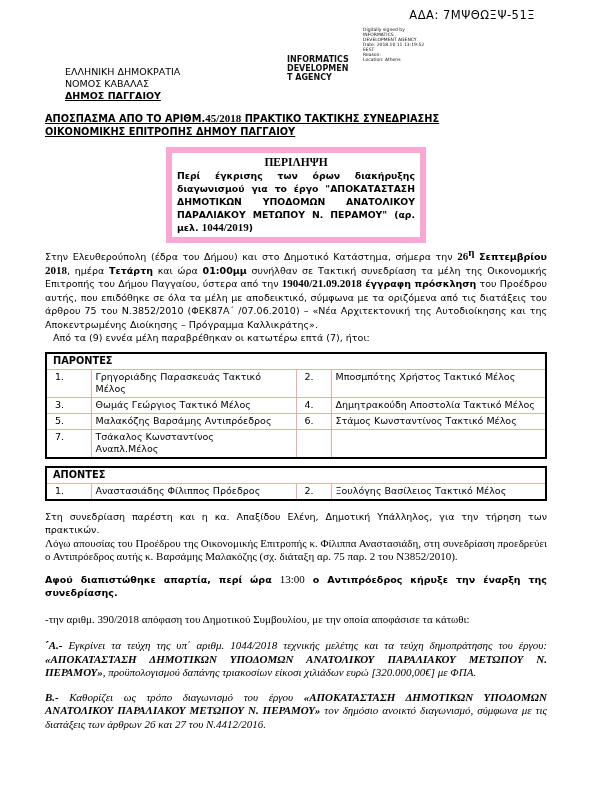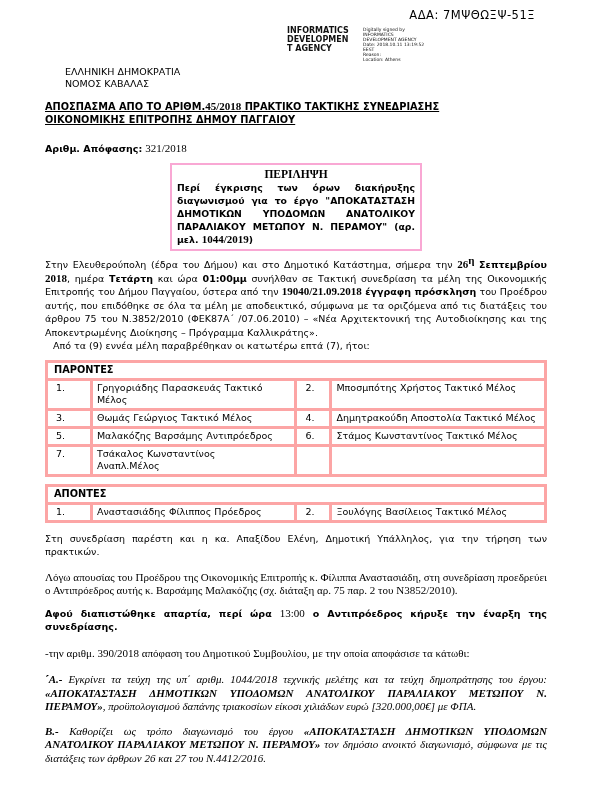--- a/index.html
+++ b/index.html
@@ -17,85 +17,81 @@
   .letterhead{margin-top:2px;margin-left:20px;font-size:9.5px;line-height:12px;}
   .letterhead .l3{font-weight:bold;text-decoration:underline;}
 
   .doc-title{margin-top:10px;font-size:9.8px;font-weight:bold;line-height:13px;}
   .doc-title .tl{text-decoration:underline;}
 
   .decision-line{margin-top:16px;font-size:9.5px;}
   .decision-line .lbl{font-weight:bold;}
   .decision-line .num{font-family:"Liberation Serif",serif;font-size:11px;}
 
-  .summary-box{width:238px;margin:9px auto 0 auto;border:2px solid #f9a8d4;padding:2px 5px 3px 5px;}
+  .summary-box{width:238px;margin:9px auto 0 auto;border:6px solid #f9a8d4;padding:2px 5px 3px 5px;}
   .summary-title{text-align:center;font-family:"Liberation Serif",serif;font-weight:bold;font-size:11.5px;line-height:14px;}
   .summary-body{font-size:9.3px;font-weight:bold;text-align:justify;line-height:13px;}
 
   .para{font-size:9.5px;line-height:13.5px;text-align:justify;}
   .p1{margin-top:7px;}
   .p-from{margin-top:0;padding-left:8px;text-align:left;}
   .serifp{font-family:"Liberation Serif",serif;font-size:11px;line-height:13.5px;}
   .italicp{font-style:italic;}
 
   .b{font-weight:bold;}
   .sf{font-family:"Liberation Serif",serif;font-size:11px;}
   sup{font-size:7px;line-height:0;}
 
   table{border-collapse:collapse;width:100%;table-layout:fixed;
         font-size:9.5px;line-height:12px;}
   .members-table{margin-top:7px;border:2px solid #000;}
-  th,td{border:3px solid #fca5a5;vertical-align:top;padding:1px 4px 2px 4px;}
+  th,td{border:1px solid #fca5a5;vertical-align:top;padding:1px 4px 2px 4px;}
   th{text-align:left;font-size:9.8px;padding-left:6px;}
   td{white-space:pre-line;}
   td.c0,td.c2{text-align:left;padding-left:8px;}
 
   .gap-note{margin-top:9px;}
-  .gap-absence{margin-top:12px;}
+  .gap-absence{}
   .gap-quorum{margin-top:9px;}
   .gap-intro{margin-top:16px;}
   .gap-ref{margin-top:13px;}
   .gap-a{margin-top:13px;}
   .gap-b{margin-top:11px;}
 </style>
 </head>
 <body>
 
 <div class="page">
 
   <div class="ada">ΑΔΑ: 7ΜΨΘΩΞΨ-51Ξ</div>
 
   <div class="sigrow">
-    <div class="sig-agency" style="white-space: pre-line;">INFORMATICS
+    <div class="sig-agency" style="white-space: pre-line; margin-top: 29px;">INFORMATICS
 DEVELOPMEN
 T AGENCY</div>
     <div class="sig-details" style="white-space: pre-line;">Digitally signed by
 INFORMATICS
 DEVELOPMENT AGENCY
 Date: 2018.10.11 13:19:52
 EEST
 Reason:
 Location: Athens</div>
   </div>
 
   <div class="letterhead">
     <div class="l1">ΕΛΛΗΝΙΚΗ ΔΗΜΟΚΡΑΤΙΑ</div>
     <div class="l2">ΝΟΜΟΣ ΚΑΒΑΛΑΣ</div>
+    <div class="l3">ΔΗΜΟΣ ΠΑΓΓΑΙΟΥ</div>
   </div>
 
   <div class="doc-title">
     <div class="tl"><span>ΑΠΟΣΠΑΣΜΑ ΑΠΟ ΤΟ ΑΡΙΘΜ.</span><span class="b sf">45/2018</span><span>  ΠΡΑΚΤΙΚΟ ΤΑΚΤΙΚΗΣ ΣΥΝΕΔΡΙΑΣΗΣ</span></div>
     <div class="tl">ΟΙΚΟΝΟΜΙΚΗΣ ΕΠΙΤΡΟΠΗΣ ΔΗΜΟΥ ΠΑΓΓΑΙΟΥ</div>
   </div>
 
-  <div class="decision-line">
-    <span class="lbl">Αριθμ. Απόφασης:</span>
-    <span> </span>
-    <span class="num">321/2018</span>
-  </div>
 
   <div class="summary-box">
     <div class="summary-title">ΠΕΡΙΛΗΨΗ</div>
     <div class="summary-body"><span>Περί έγκρισης των όρων διακήρυξης διαγωνισμού για το έργο "ΑΠΟΚΑΤΑΣΤΑΣΗ ΔΗΜΟΤΙΚΩΝ ΥΠΟΔΟΜΩΝ ΑΝΑΤΟΛΙΚΟΥ ΠΑΡΑΛΙΑΚΟΥ ΜΕΤΩΠΟΥ Ν. ΠΕΡΑΜΟΥ" (αρ. μελ. </span><span class="b sf">1044/2019</span><span>)</span></div>
   </div>
 
   <div class="para p1"><span>Στην Ελευθερούπολη (έδρα του Δήμου) και στο Δημοτικό Κατάστημα, σήμερα την </span><span class="b sf">26</span><sup class="b sf">η</sup><span> </span><span class="b">Σεπτεμβρίου </span><span class="b sf">2018</span><span>, ημέρα </span><span class="b">Τετάρτη</span><span> και ώρα </span><span class="b">01:00μμ</span><span> συνήλθαν σε Τακτική συνεδρίαση τα μέλη της Οικονομικής Επιτροπής του Δήμου Παγγαίου,  ύστερα από την </span><span class="b sf">19040/21.09.2018</span><span class="b"> έγγραφη πρόσκληση</span><span> του Προέδρου αυτής, που επιδόθηκε σε όλα τα μέλη με αποδεικτικό, σύμφωνα με τα οριζόμενα από τις διατάξεις του άρθρου 75 του  Ν.3852/2010 (ΦΕΚ87Α΄ /07.06.2010) – «Νέα Αρχιτεκτονική της Αυτοδιοίκησης και της Αποκεντρωμένης Διοίκησης – Πρόγραμμα Καλλικράτης».</span></div>
   <div class="para p-from">Από τα (9) εννέα μέλη παραβρέθηκαν οι κατωτέρω επτά (7), ήτοι:</div>
 
   <table class="members-table">

